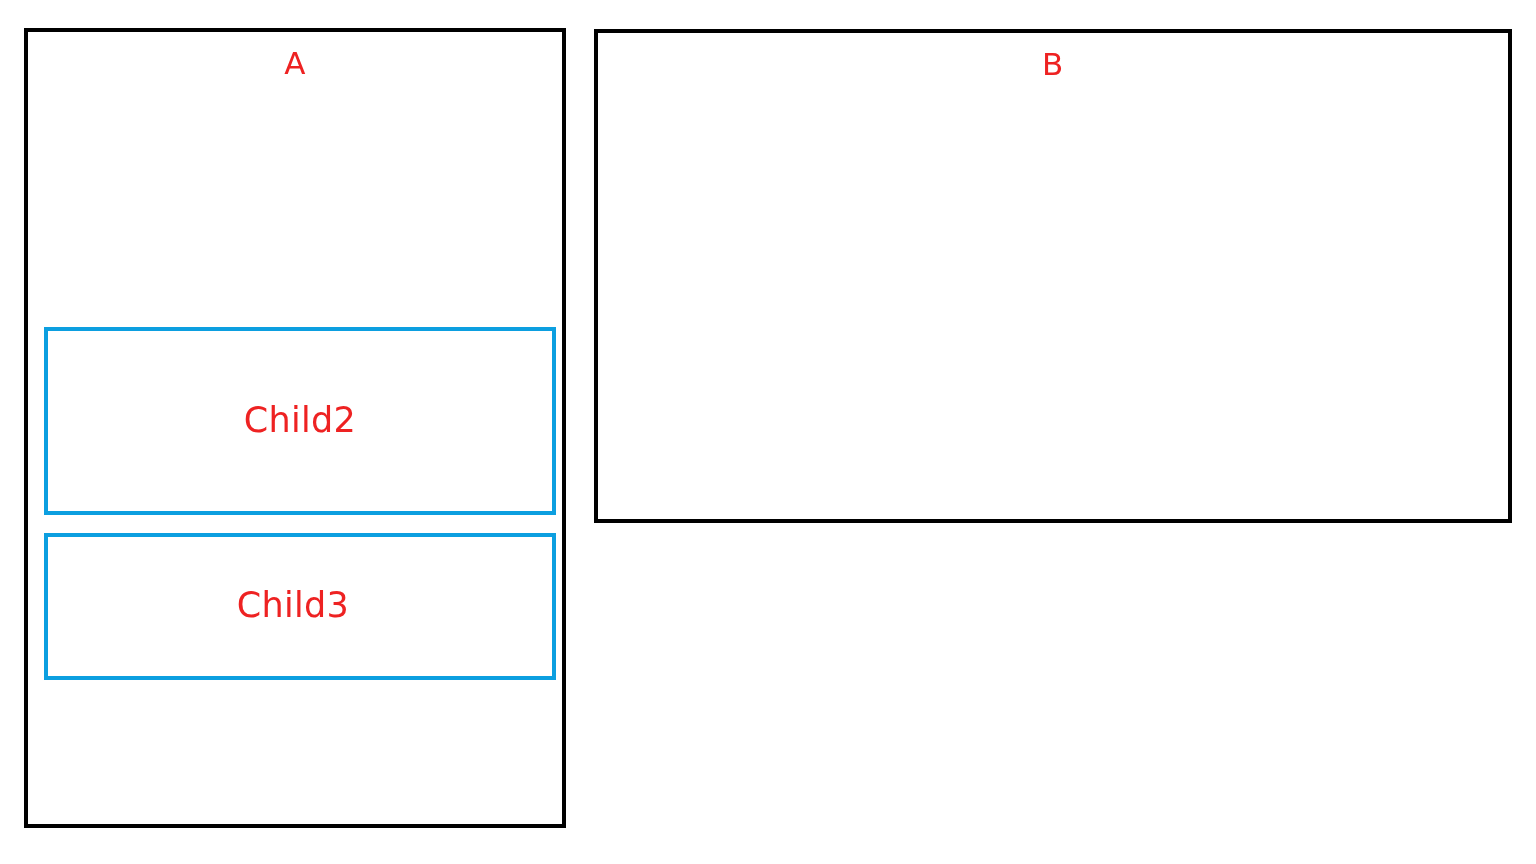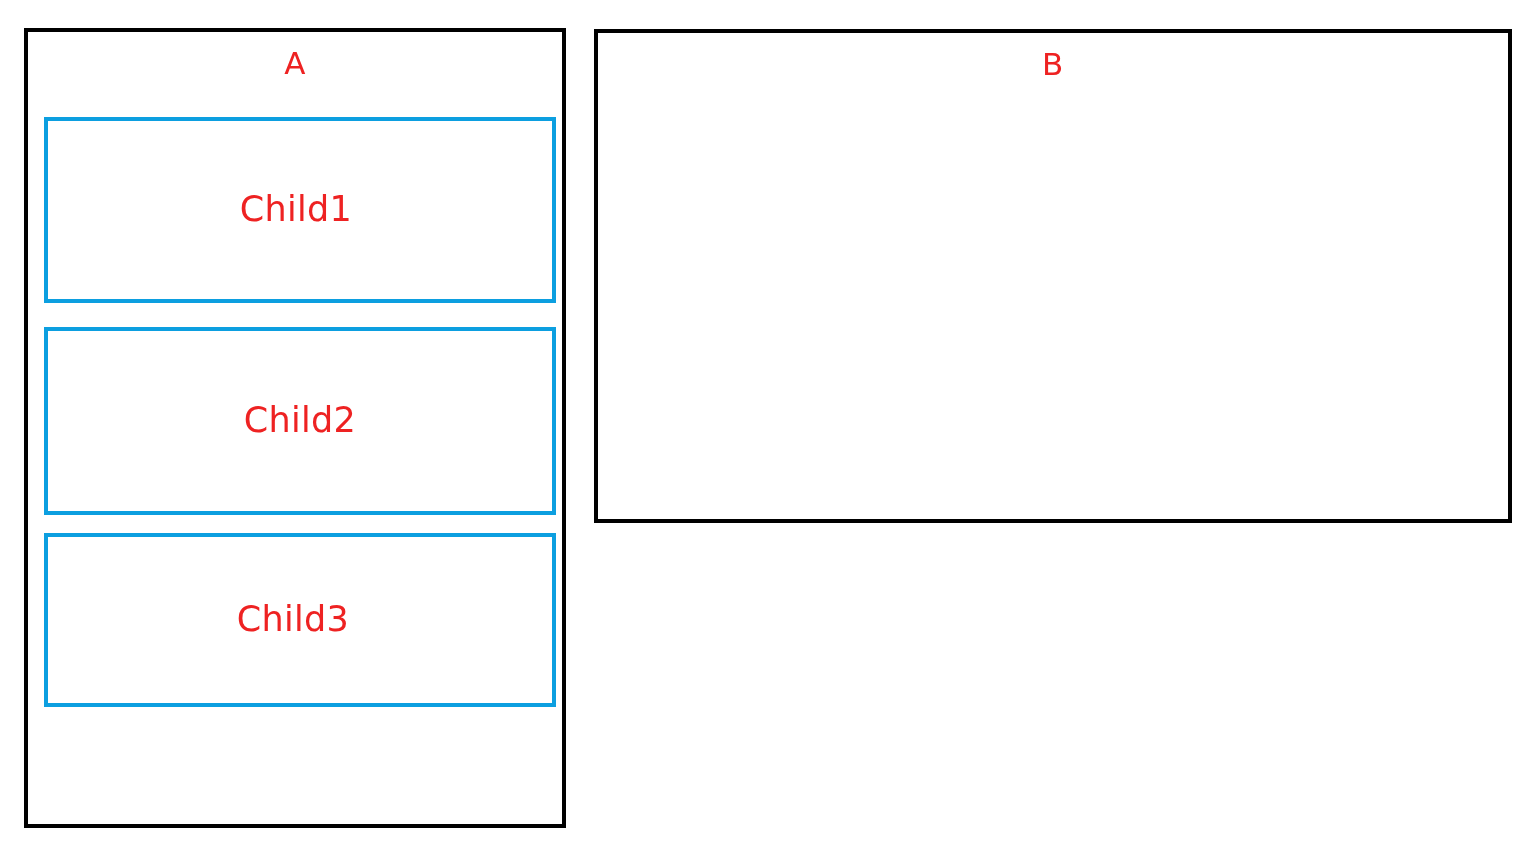--- a/index.html
+++ b/index.html
@@ -70,21 +70,21 @@
     background: #ffffff;
     left: 16px;
     width: 512px;
     display: flex;
     align-items: center;
     justify-content: center;
   }
 
   #child-1 { top: 85px;  height: 186px; }
   #child-2 { top: 295px; height: 188px; }
-  #child-3 { top: 501px; height: 174px; }
+  #child-3 { top: 501px; height: 147px; }
 
   .child-label {
     color: #ee2222;
     font-size: 35px;
     line-height: 1;
     font-weight: normal;
     letter-spacing: 0.3px;
     user-select: none;
     position: relative;
     top: -1px;
@@ -97,23 +97,20 @@
 </style>
 </head>
 <body>
 
 <div id="canvas">
 
   <div class="panel" id="panel-a">
 
     <div class="panel-title">A</div>
 
-    <div class="child-box" id="child-1">
-      <span class="child-label">Child1</span>
-    </div>
 
     <div class="child-box" id="child-2">
       <span class="child-label">Child2</span>
     </div>
 
     <div class="child-box" id="child-3">
       <span class="child-label">Child3</span>
     </div>
 
   </div>

